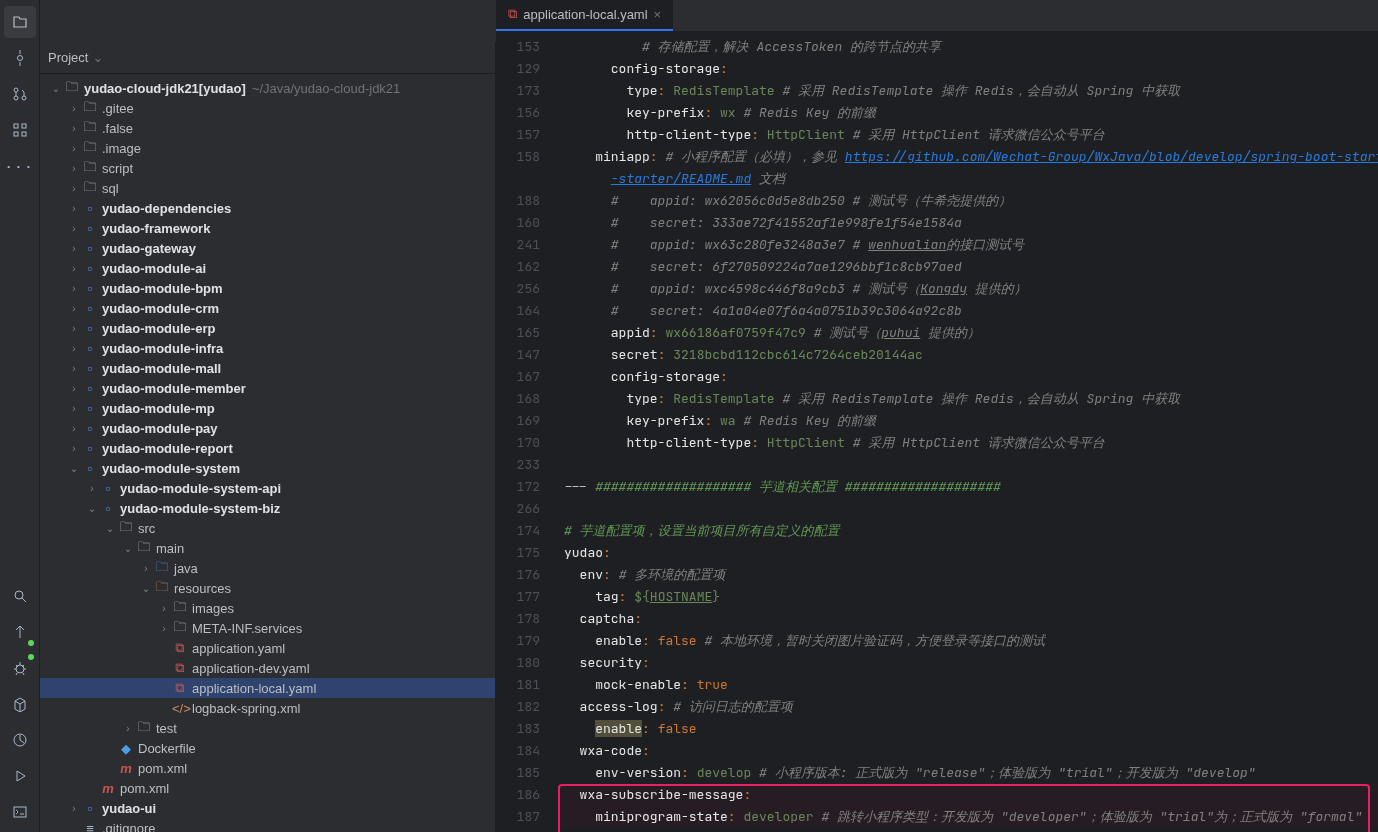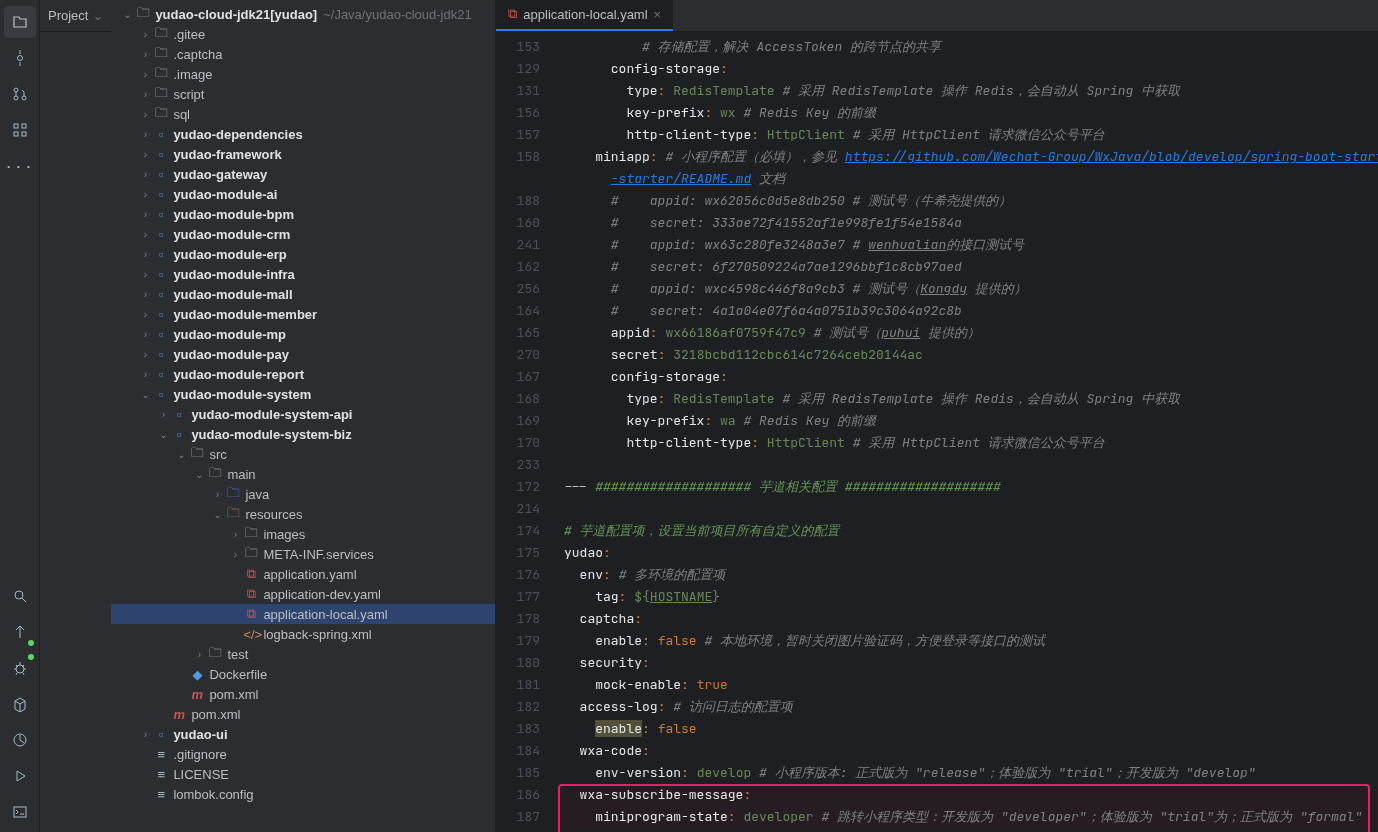--- a/index.html
+++ b/index.html
@@ -4,21 +4,21 @@
 <style>
 * { margin:0; padding:0; box-sizing:border-box; }
 body { font-family:"JetBrains Mono","Consolas",monospace; font-size:13px; background:#2b2d30; color:#bcbec4; overflow:hidden; width:1378px; height:832px; }
 .app { display:flex; width:100%; height:100%; }
 .left-rail { width:40px; background:#2b2d30; border-right:1px solid #1e1f22; display:flex; flex-direction:column; align-items:center; padding-top:4px; }
 .rail-btn { width:32px; height:32px; margin:2px 0; display:flex; align-items:center; justify-content:center; border-radius:4px; color:#a9b7c6; cursor:pointer; }
 .rail-btn.active { background:#393b40; }
 .rail-spacer { flex:1; }
 .rail-dot { width:6px; height:6px; border-radius:50%; background:#5dd65d; position:absolute; }
 
-.sidebar { width:456px; background:#2b2d30; border-right:1px solid #1e1f22; display:flex; flex-direction:row; }
+.sidebar { width:456px; background:#2b2d30; border-right:1px solid #1e1f22; display:flex; flex-direction:column;margin-top:42px; }
 .sidebar-head { height:32px; display:flex; align-items:center; padding:0 8px; border-bottom:1px solid #1e1f22; font-family:sans-serif; }
 .sidebar-head .lbl { font-size:13px; color:#bcbec4; }
 .sidebar-head .chev { margin-left:4px; color:#6e7079; }
 
 .tree { flex:1; overflow:auto; padding:4px 0; font-family:sans-serif; font-size:13px; }
 .tree-row { display:flex; align-items:center; height:20px; padding-left:8px; white-space:nowrap; cursor:pointer; }
 .tree-row.selected { background:#2e436e; }
 .tw { width:16px; text-align:center; color:#7f8185; font-size:10px; }
 .tw.none { color:transparent; }
 .ticon { width:16px; text-align:center; margin-right:4px; }
@@ -145,21 +145,21 @@
           <span class="file-path">~/Java/yudao-cloud-jdk21</span>
         </div>
         <div class="tree-row" style="padding-left: 26px;">
           <span class="tw ">›</span>
           <span class="ticon"><span class="folder-ic">🗀</span></span>
           <span class="file-name">.gitee</span>
         </div>
         <div class="tree-row" style="padding-left: 26px;">
           <span class="tw ">›</span>
           <span class="ticon"><span class="folder-ic">🗀</span></span>
-          <span class="file-name">.captcha</span>
+          <span class="file-name">.false</span>
         </div>
         <div class="tree-row" style="padding-left: 26px;">
           <span class="tw ">›</span>
           <span class="ticon"><span class="folder-ic">🗀</span></span>
           <span class="file-name">.image</span>
         </div>
         <div class="tree-row" style="padding-left: 26px;">
           <span class="tw ">›</span>
           <span class="ticon"><span class="folder-ic">🗀</span></span>
           <span class="file-name">script</span>
@@ -347,40 +347,40 @@
       <div class="tab">
         <span style="color:#c75450">⧉</span>
         <span>application-local.yaml</span>
         <span class="close">×</span>
       </div>
     </div>
     <div class="code-wrap">
       <div class="gutter" id="gutter">
           <div>153</div>
           <div>129</div>
-          <div>131</div>
+          <div>173</div>
           <div>156</div>
           <div>157</div>
           <div>158</div>
           <div></div>
           <div>188</div>
           <div>160</div>
           <div>241</div>
           <div>162</div>
           <div>256</div>
           <div>164</div>
           <div>165</div>
-          <div>270</div>
+          <div>147</div>
           <div>167</div>
           <div>168</div>
           <div>169</div>
           <div>170</div>
           <div>233</div>
           <div>172</div>
-          <div>214</div>
+          <div>266</div>
           <div>174</div>
           <div>175</div>
           <div>176</div>
           <div>177</div>
           <div>178</div>
           <div>179</div>
           <div>180</div>
           <div>181</div>
           <div>182</div>
           <div>183</div>

